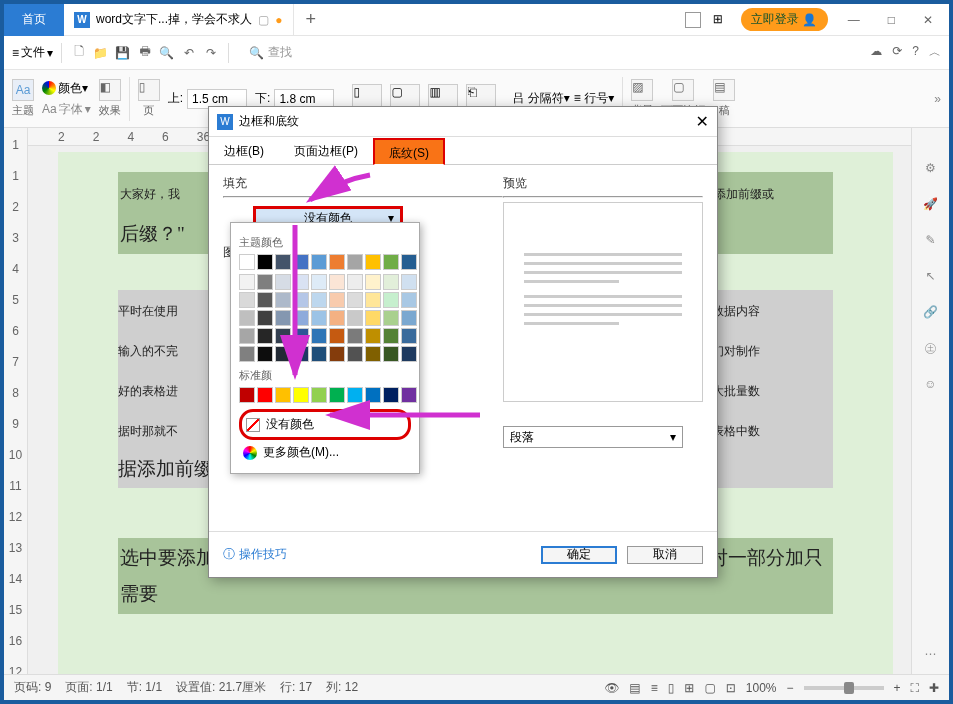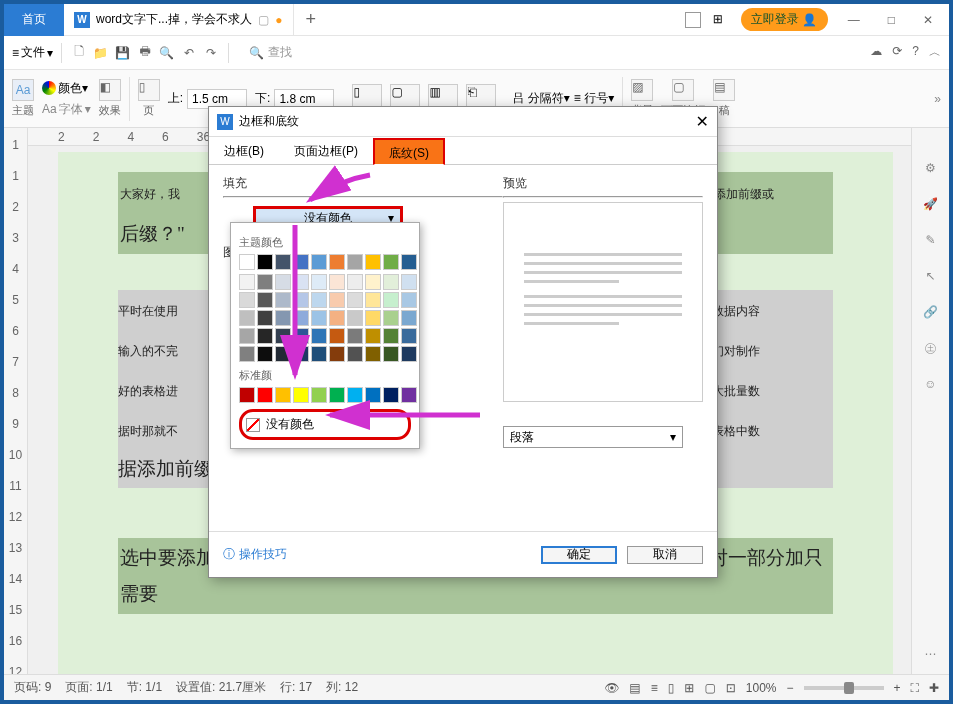--- a/index.html
+++ b/index.html
@@ -410,20 +410,24 @@
       <div class="sw" style="background: rgb(0, 176, 80);"></div>
       <div class="sw" style="background: rgb(0, 176, 240);"></div>
       <div class="sw" style="background: rgb(0, 112, 192);"></div>
       <div class="sw" style="background: rgb(0, 32, 96);"></div>
       <div class="sw" style="background: rgb(112, 48, 160);"></div>
     </div>
   <div class="no-color-row circled">
     <span class="nobox"></span>
     <span>没有颜色</span>
   </div>
+  <div class="more-color-row">
+    <span style="width:14px;height:14px;border-radius:50%;background:conic-gradient(red,yellow,green,cyan,blue,magenta,red);"></span>
+    <span>更多颜色(M)...</span>
+  </div>
 </div>
 
 <div class="arrow" style="top:170px;left:300px;">
   <svg width="80" height="40">
       <defs>
         <marker id="ah1" markerWidth="10" markerHeight="10" refX="8" refY="3" orient="auto">
           <path d="M0,0 L0,6 L9,3 z" fill="#d030d0"></path>
         </marker>
       </defs>
       <path d="M70,5 Q40,10 10,30" stroke="#d030d0" stroke-width="5" fill="none" marker-end="url(#ah1)"></path>

